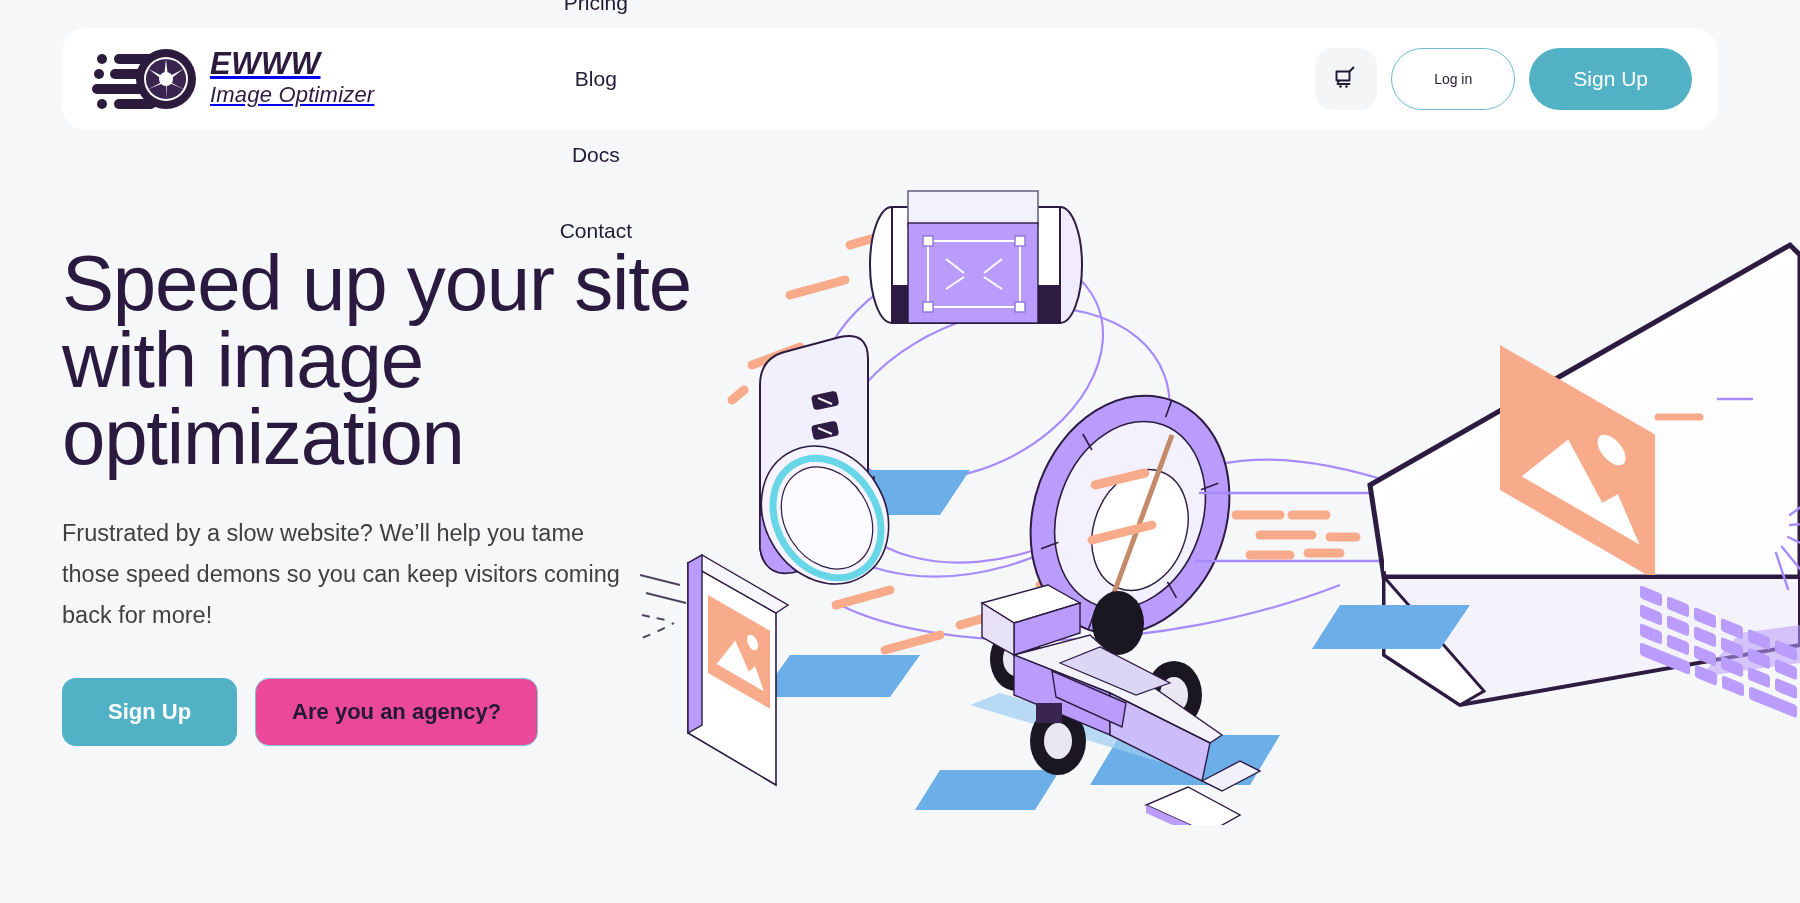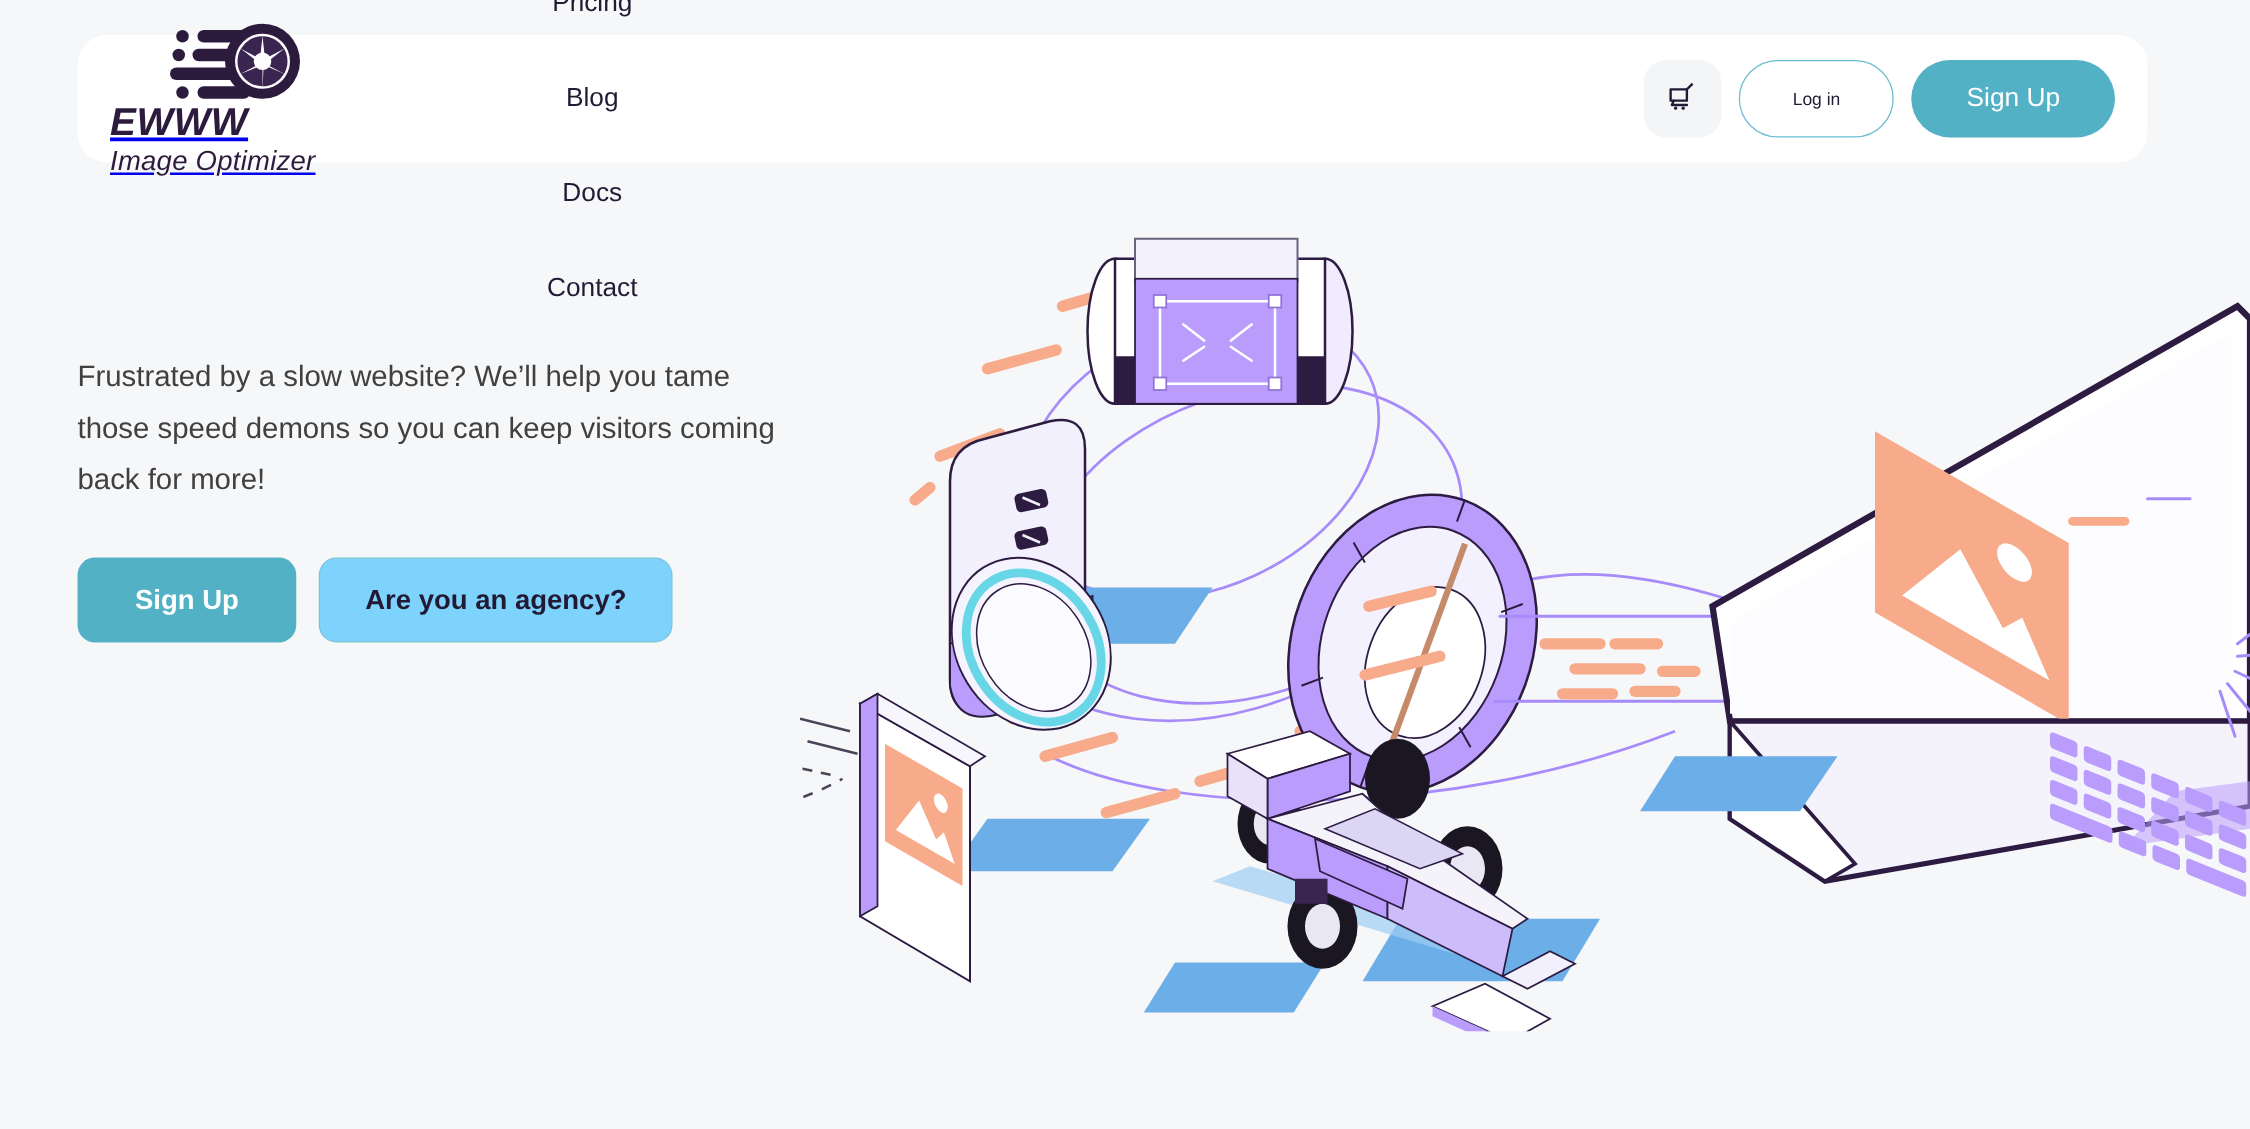--- a/index.html
+++ b/index.html
@@ -14,24 +14,23 @@
   
   .header-card {
     position: absolute;
     left: 62px; top: 28px;
     width: 1656px; height: 102px;
     background: #ffffff;
     border-radius: 24px;
     display: flex; align-items: center;
   }
   .logo-wrap {
-    display: flex; align-items: flex-end;
+    display: flex; align-items: flex-start;
     margin-left: 26px;
     gap: 2px;
-    flex-direction: column;
   }
   .logo-mark { width: 120px; height: 62px; flex: 0 0 auto; }
   .logo-text { display: flex; flex-direction: column; line-height: 1; }
   .logo-text .brand {
     font-size: 31px; font-weight: bold; font-style: italic;
     letter-spacing: 0.5px; color: #2d1b3d;
   }
   .logo-text .tagline {
     font-size: 22px; font-style: italic; color: #2d1b3d;
     margin-top: 5px; letter-spacing: 0.2px;
@@ -100,21 +99,21 @@
   .btn-signup-hero {
     height: 68px; padding: 0 46px;
     background: #52b1c5; border: none;
     border-radius: 14px;
     color: #fff; font-size: 22px; font-weight: bold;
     cursor: pointer;
     font-family: "Liberation Sans", sans-serif;
   }
   .btn-agency {
     height: 68px; padding: 0 36px;
-    background: #7dd3fc;
+    background: #ec4899;
     border: 1.6px solid #7cc3d4;
     border-radius: 14px;
     color: #221a35; font-size: 22px; font-weight: bold;
     cursor: pointer;
     font-family: "Liberation Sans", sans-serif;
   }
 
   
   .illustration {
     position: absolute;
@@ -182,20 +181,21 @@
             <circle cx="14.5" cy="22.5" r="1.3" fill="#221a35" stroke="none"></circle>
           </svg>
         </span>
       </button>
       <button class="btn-login">Log in</button>
       <button class="btn-signup-top">Sign Up</button>
     </div>
   </div>
 
   <div class="hero-text">
+    <h1 class="hero-title">Speed up your site with image optimization</h1>
     <p class="hero-sub">Frustrated by a slow website? We’ll help you tame those speed demons so you can keep visitors coming back for more!</p>
     <div class="hero-cta">
       <button class="btn-signup-hero">Sign Up</button>
       <button class="btn-agency">Are you an agency?</button>
     </div>
   </div>
 
   <div class="illustration">
     <svg viewBox="0 0 1160 640" xmlns="http://www.w3.org/2000/svg">
       <defs>

